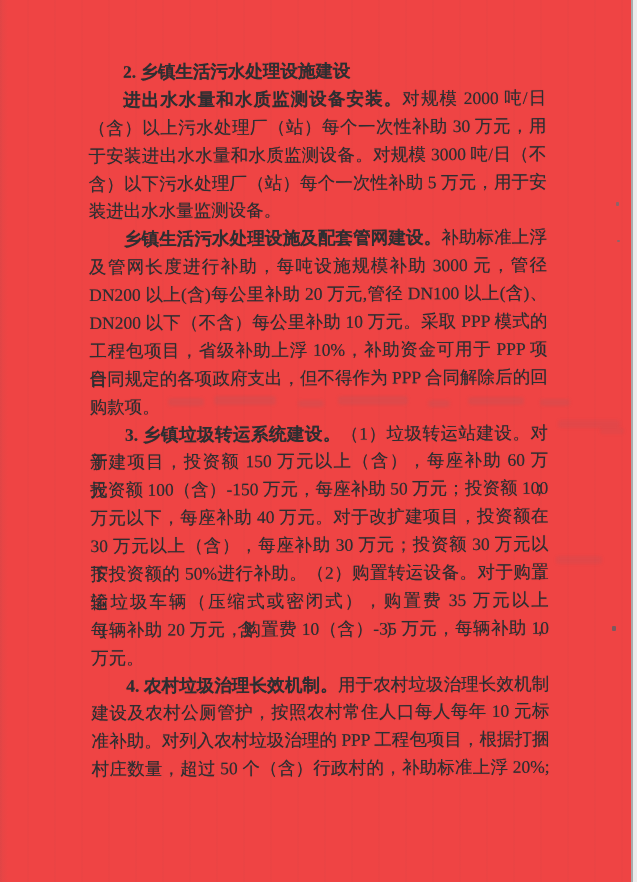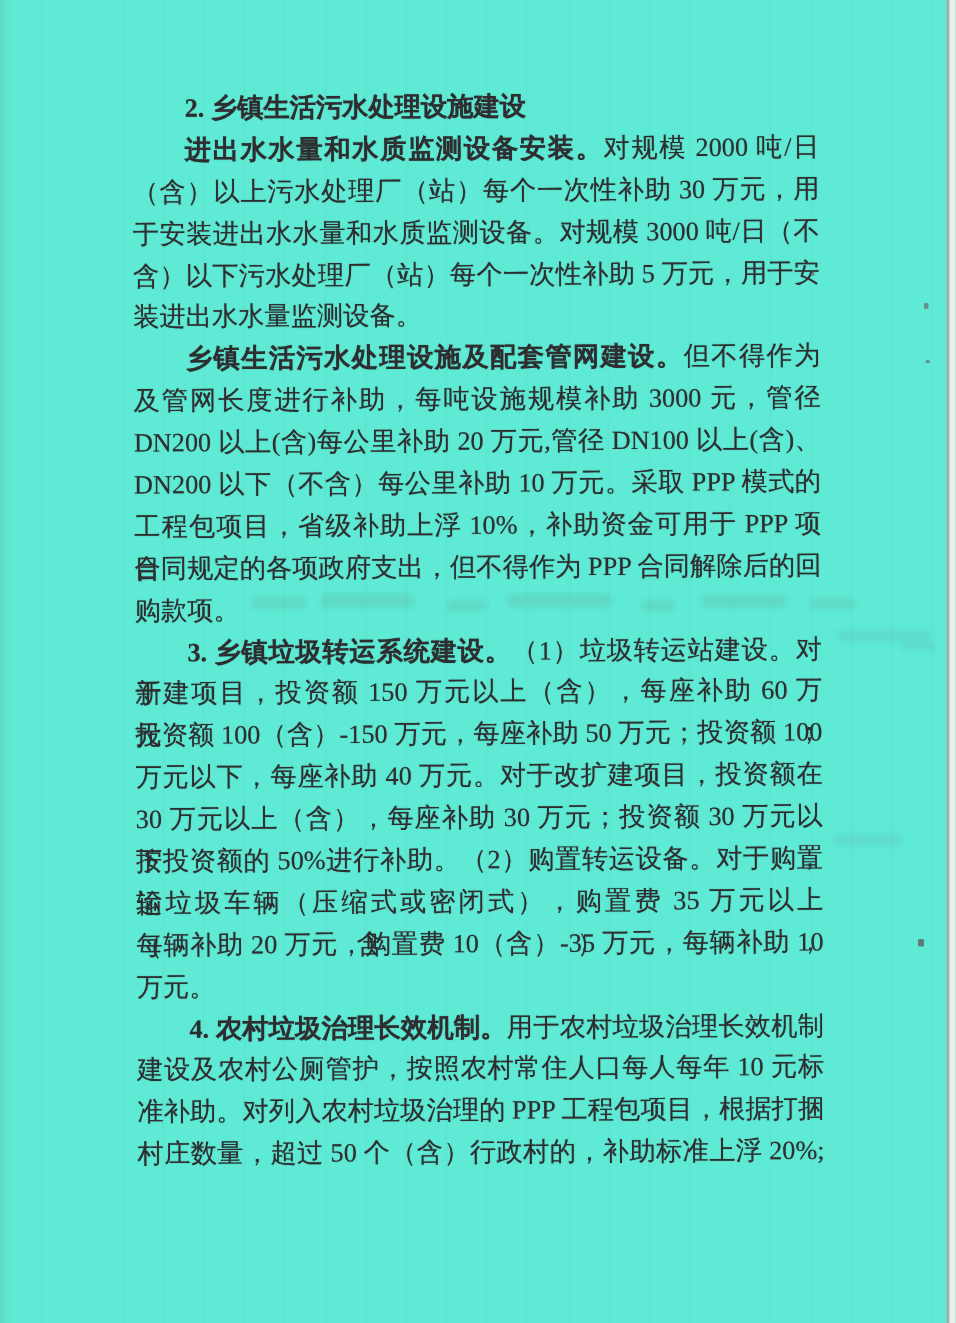--- a/index.html
+++ b/index.html
@@ -3,21 +3,21 @@
 <meta charset="utf-8">
 <style>
   html,body{margin:0;padding:0;}
   body{
     width:637px;height:882px;
     background:#ffffff;
     overflow:hidden;
     position:relative;
     font-family:"Liberation Serif","DejaVu Serif",serif;
   }
-  .sheet{position:absolute;inset:0;background:#5eead4;}
+  .sheet{position:absolute;inset:0;background:#ef4444;}
   
   .streaks{
     position:absolute;inset:0;
     background:repeating-linear-gradient(90deg,
       rgba(60,60,70,0.018) 0px, rgba(60,60,70,0.018) 2px,
       rgba(0,0,0,0) 2px, rgba(0,0,0,0) 27px);
   }
   .left-edge-shade{
     position:absolute;left:0;top:0;width:8px;height:882px;
     background:linear-gradient(90deg, rgba(90,90,95,0.07), rgba(90,90,95,0));
@@ -66,21 +66,21 @@
   <div class="streaks"></div>
   <div class="left-edge-shade"></div>
 
   <div class="doc">
     <div class="ln indent endline"><b>2. 乡镇生活污水处理设施建设</b><span></span></div>
     <div class="ln indent"><b>进出水水量和水质监测设备安装。</b><span>对规模 2000 吨/日</span></div>
     <div class="ln"><b></b><span>（含）以上污水处理厂（站）每个一次性补助 30 万元，用</span></div>
     <div class="ln"><b></b><span>于安装进出水水量和水质监测设备。对规模 3000 吨/日（不</span></div>
     <div class="ln"><b></b><span>含）以下污水处理厂（站）每个一次性补助 5 万元，用于安</span></div>
     <div class="ln endline"><b></b><span>装进出水水量监测设备。</span></div>
-    <div class="ln indent"><b>乡镇生活污水处理设施及配套管网建设。</b><span>但不得作为</span></div>
+    <div class="ln indent"><b>乡镇生活污水处理设施及配套管网建设。</b><span>补助标准上浮</span></div>
     <div class="ln"><b></b><span>及管网长度进行补助，每吨设施规模补助 3000 元，管径</span></div>
     <div class="ln"><b></b><span>DN200 以上(含)每公里补助 20 万元,管径 DN100 以上(含)、</span></div>
     <div class="ln"><b></b><span>DN200 以下（不含）每公里补助 10 万元。采取 PPP 模式的</span></div>
     <div class="ln"><b></b><span>工程包项目，省级补助上浮 10%，补助资金可用于 PPP 项目</span></div>
     <div class="ln"><b></b><span>合同规定的各项政府支出，但不得作为 PPP 合同解除后的回</span></div>
     <div class="ln endline"><b></b><span>购款项。</span></div>
     <div class="ln indent"><b>3. 乡镇垃圾转运系统建设。</b><span>（1）垃圾转运站建设。对于</span></div>
     <div class="ln"><b></b><span>新建项目，投资额 150 万元以上（含），每座补助 60 万元；</span></div>
     <div class="ln"><b></b><span>投资额 100（含）-150 万元，每座补助 50 万元；投资额 100</span></div>
     <div class="ln"><b></b><span>万元以下，每座补助 40 万元。对于改扩建项目，投资额在</span></div>

